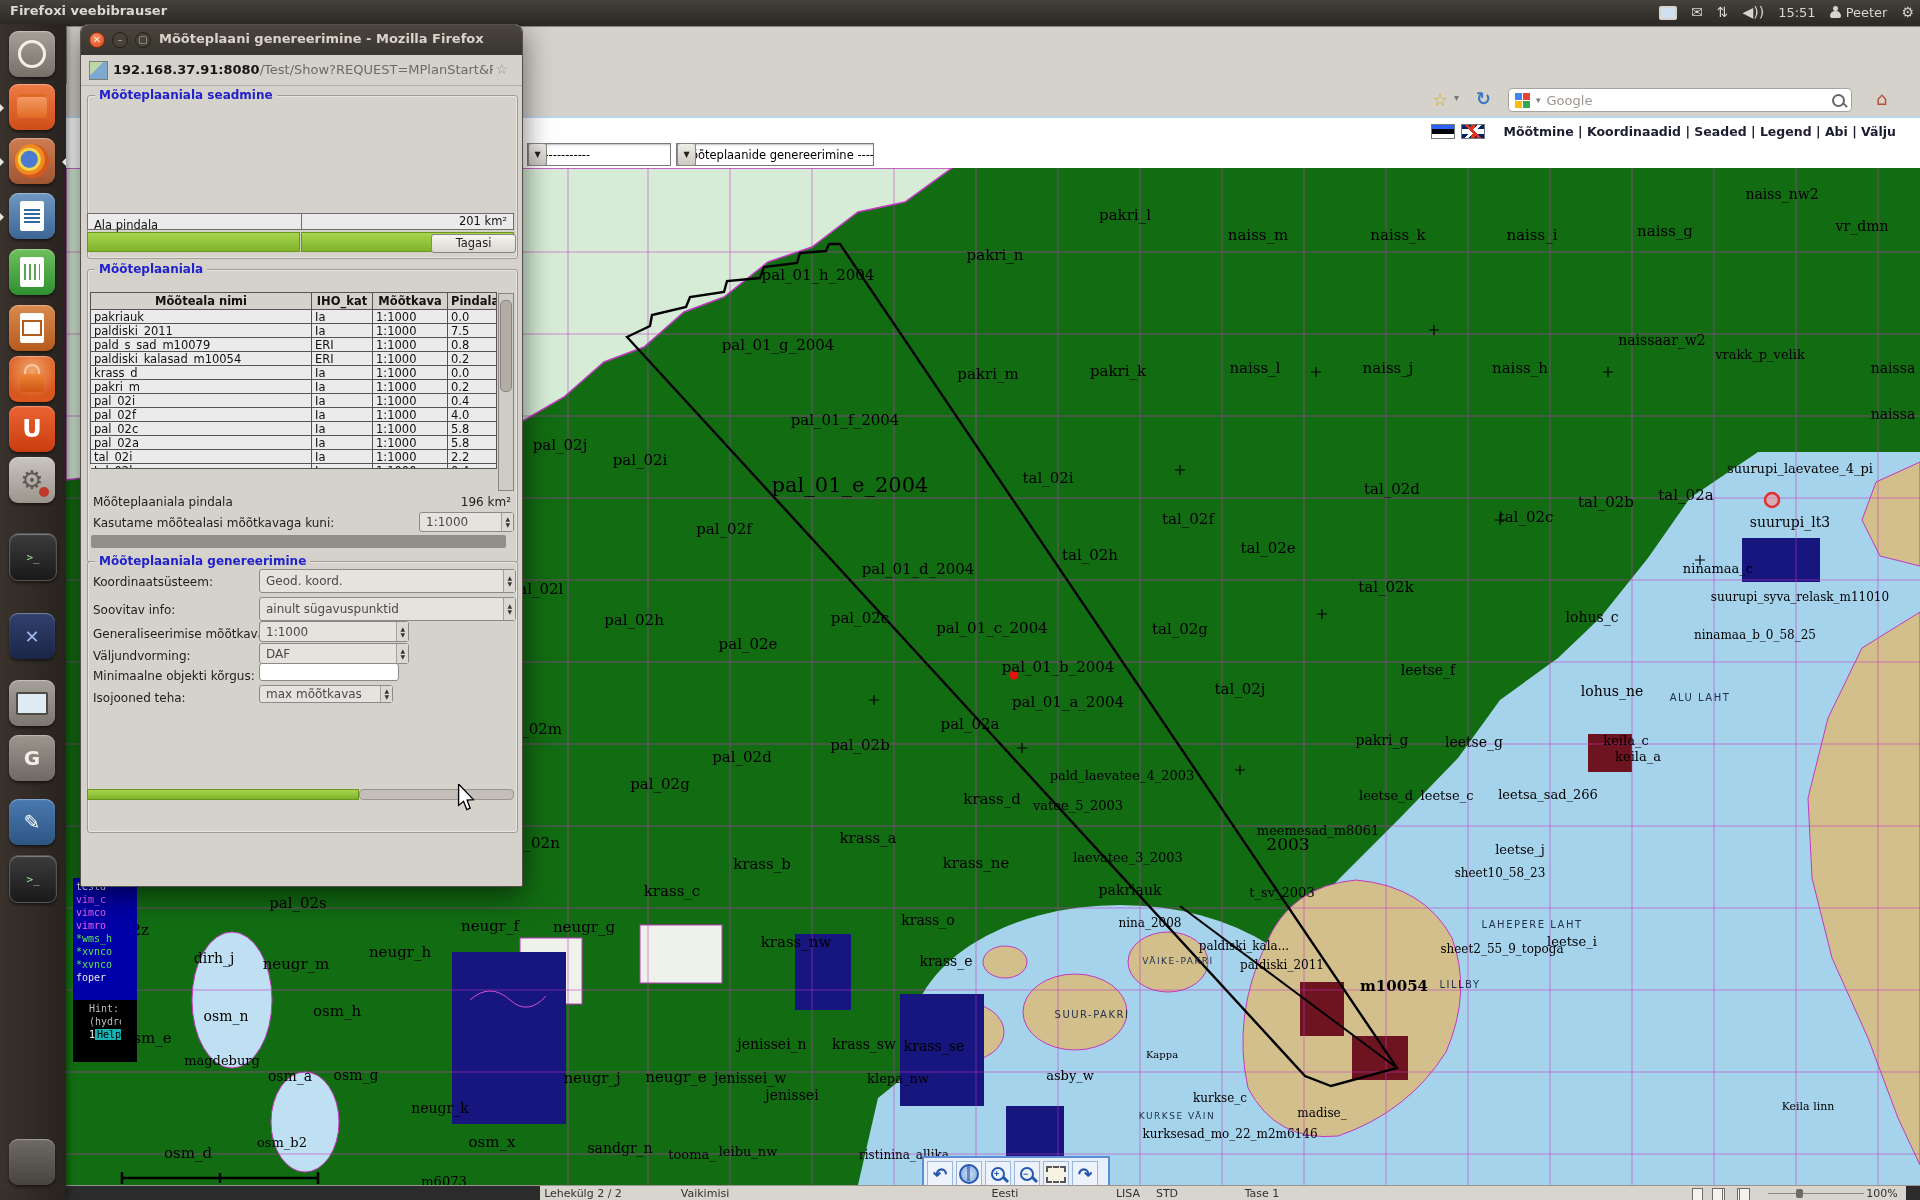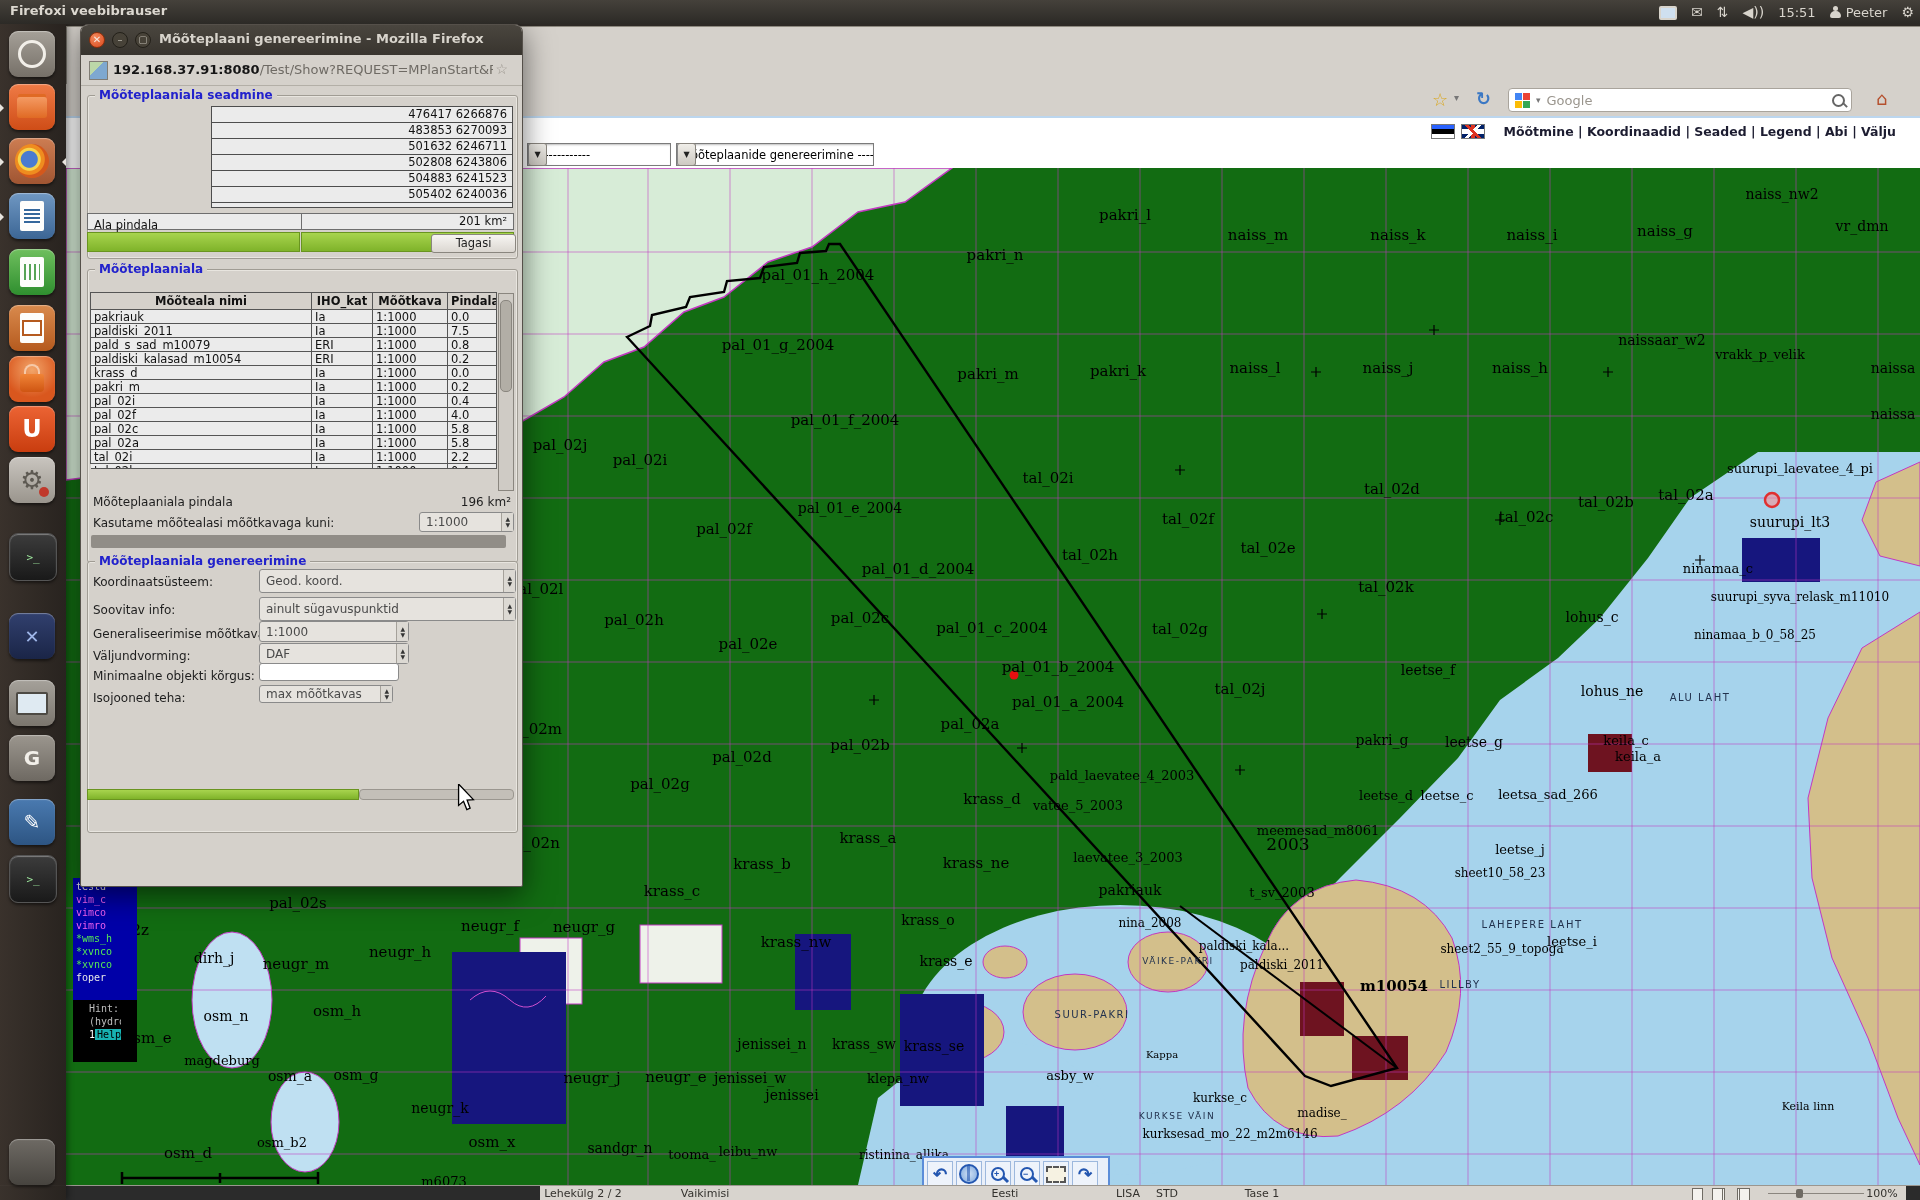--- a/index.html
+++ b/index.html
@@ -324,21 +324,21 @@
         <span class="mlab" style="left: 779px; top: 252px; font-size: 15px;">pal_01_f_2004</span>
         <span class="mlab" style="left: 982px; top: 310px; font-size: 15px;">tal_02i</span>
         <span class="mlab" style="left: 1326px; top: 321px; font-size: 15px;">tal_02d</span>
         <span class="mlab" style="left: 1122px; top: 351px; font-size: 15px;">tal_02f</span>
         <span class="mlab" style="left: 1202px; top: 380px; font-size: 15px;">tal_02e</span>
         <span class="mlab" style="left: 1460px; top: 349px; font-size: 15px;">tal_02c</span>
         <span class="mlab" style="left: 1540px; top: 334px; font-size: 15px;">tal_02b</span>
         <span class="mlab" style="left: 1620px; top: 327px; font-size: 15px;">tal_02a</span>
         <span class="mlab" style="left: 1734px; top: 300px; font-size: 13px;">suurupi_laevatee_4_pi</span>
         <span class="mlab" style="left: 1724px; top: 354px; font-size: 14px;">suurupi_lt3</span>
-        <span class="mlab" style="left: 784px; top: 340px; font-size: 14px;">pal_01_e_2004</span>
+        <span class="mlab" style="left: 784px; top: 317px; font-size: 21px;">pal_01_e_2004</span>
         <span class="mlab" style="left: 658px; top: 361px; font-size: 15px;">pal_02f</span>
         <span class="mlab" style="left: 852px; top: 401px; font-size: 15px;">pal_01_d_2004</span>
         <span class="mlab" style="left: 1024px; top: 387px; font-size: 15px;">tal_02h</span>
         <span class="mlab" style="left: 1320px; top: 419px; font-size: 15px;">tal_02k</span>
         <span class="mlab" style="left: 470px; top: 421px; font-size: 15px;">pal_02l</span>
         <span class="mlab" style="left: 1652px; top: 400px; font-size: 13px;">ninamaa_c</span>
         <span class="mlab" style="left: 1734px; top: 429px; font-size: 12px;">suurupi_syva_relask_m11010</span>
         <span class="mlab" style="left: 1689px; top: 467px; font-size: 12px;">ninamaa_b_0_58_25</span>
         <span class="mlab" style="left: 1526px; top: 449px; font-size: 14px;">lohus_c</span>
         <span class="mlab" style="left: 568px; top: 452px; font-size: 15px;">pal_02h</span>
@@ -489,29 +489,20 @@
       <span class="txt">Mõõteplaani genereerimine - Mozilla Firefox</span>
     </div>
     <div id="urlrow">
       <span id="favicon"></span>
       <span id="urltxt"><span class="host">192.168.37.91:8080</span><span class="path">/Test/Show?REQUEST=MPlanStart&amp;RE</span></span>
       <span class="urlstar">☆</span>
     </div>
 
     <div class="fs" style="left:6px;top:70px;width:429px;height:162px;"></div>
     <span class="fslegend" style="left:14px;top:63px;">Mõõteplaaniala seadmine</span>
-    <div style="position:absolute;left:130px;top:82px;width:302px;">
-        <div class="coordRow">476417 6266876</div>
-        <div class="coordRow">483853 6270093</div>
-        <div class="coordRow">501632 6246711</div>
-        <div class="coordRow">502808 6243806</div>
-        <div class="coordRow">504883 6241523</div>
-        <div class="coordRow">505402 6240036</div>
-        <div class="coordRow sliver"></div>
-      </div>
     <div class="cell" style="left:6px;top:188px;width:215px;height:17px;padding:4px 6px;">Ala pindala</div>
     <div class="cell" style="left:220px;top:188px;width:213px;height:17px;text-align:right;padding:0 6px;">201 km²</div>
     <div class="progress" style="left:6px;top:207px;width:213px;"></div>
     <div class="progress" style="left:220px;top:207px;width:213px;"></div>
     <div class="btn" style="left:350px;top:209px;width:83px;height:17px;line-height:17px;">Tagasi</div>
 
     <div class="fs" style="left:6px;top:244px;width:429px;height:292px;"></div>
     <span class="fslegend" style="left:14px;top:237px;">Mõõteplaaniala</span>
     <div id="mtable">
         <div class="trow head">

